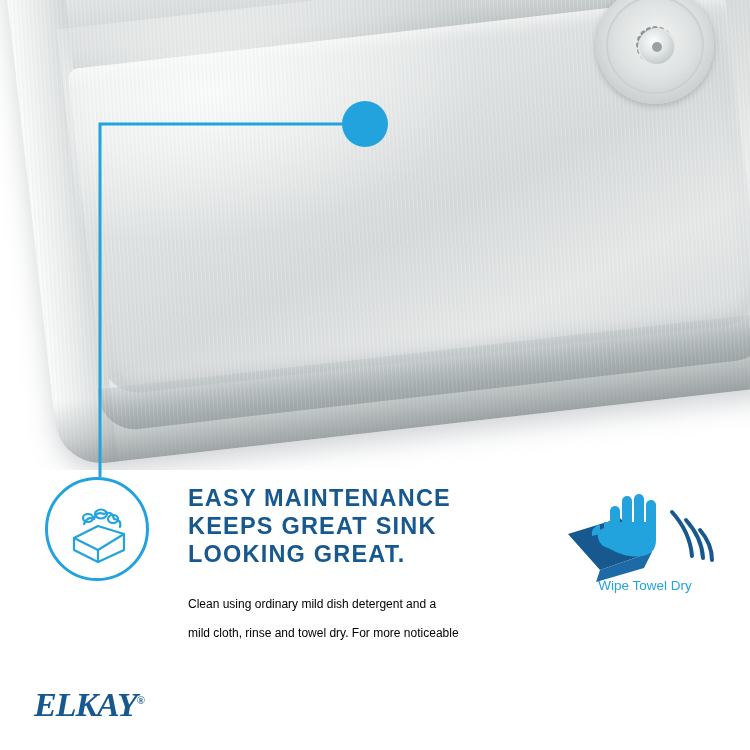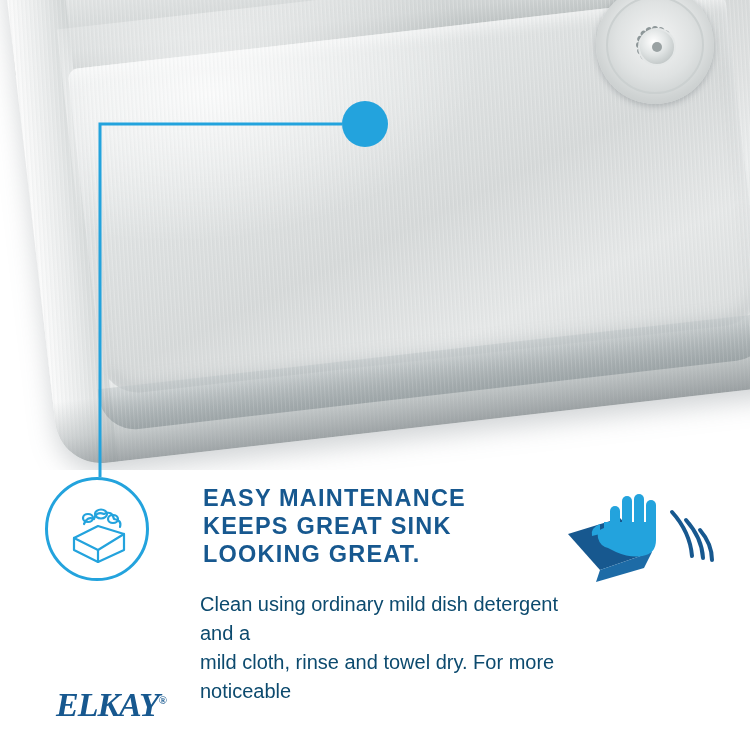--- a/index.html
+++ b/index.html
@@ -208,31 +208,30 @@
   .headline {
     position: absolute;
     left: 188px;
     top: 484px;
     width: 400px;
     color: #17588f;
     font-weight: bold;
     font-size: 23.5px;
     line-height: 28px;
     letter-spacing: 1.2px;
-    margin-left: 15px;
   }
   .headline div { white-space: nowrap; }
 
   .body-copy {
     position: absolute;
-    left: 200px;
+    left: 188px;
     top: 590px;
     width: 375px;
-    color: #0c4a6e;
-    font-size: 20px;
+    color: #000000;
+    font-size: 12px;
     line-height: 29px;
   }
 
   
   .towel-block {
     position: absolute;
     left: 560px;
     top: 488px;
     width: 170px;
     height: 110px;
@@ -243,21 +242,21 @@
     top: 578px;
     width: 170px;
     text-align: center;
     color: #23a3dd;
     font-size: 13.5px;
   }
 
   
   .logo {
     position: absolute;
-    left: 56px;
+    left: 34px;
     top: 686px;
     color: #17588f;
     font-family: "Liberation Serif", serif;
     font-weight: bold;
     font-style: italic;
     font-size: 34px;
     letter-spacing: -1px;
   }
   .logo .reg {
     font-size: 11px;
@@ -342,18 +341,19 @@
         <path d="M40 36 q-10 4 -8 12 l8 -2 Z"></path>
       </g>
 
       <g fill="none" stroke="#17588f" stroke-width="4" stroke-linecap="round">
         <path d="M112 24 q18 20 20 44"></path>
         <path d="M126 32 q16 18 17 38"></path>
         <path d="M140 42 q12 14 12 30"></path>
       </g>
     </svg>
   </div>
+  <div class="towel-caption">Wipe Towel Dry</div>
 
   <div class="logo">
     <span>ELKAY</span><span class="reg">®</span>
   </div>
 
 </div>
 
 </body></html>

